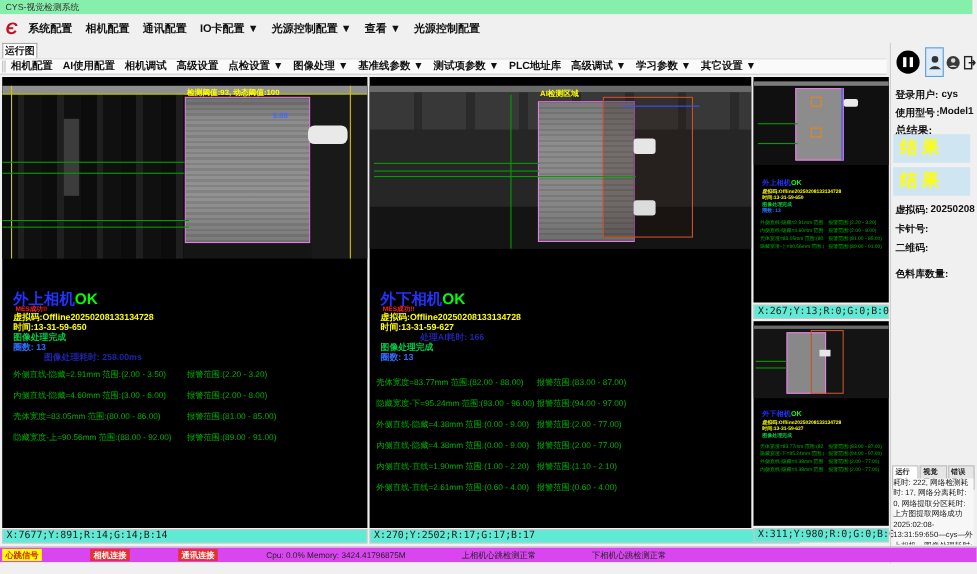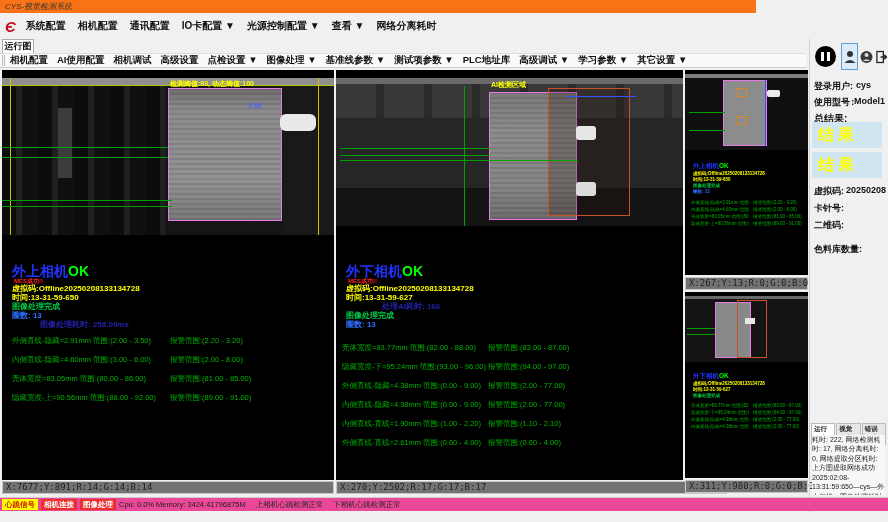--- a/index.html
+++ b/index.html
@@ -2,41 +2,41 @@
 <html><head>
 <meta charset="utf-8">
 <style>
   * { margin:0; padding:0; box-sizing:border-box; }
   html,body { width:888px; height:522px; background:#f0f0f0; overflow:hidden;
     font-family:"Liberation Sans", sans-serif; }
   .abs { position:absolute; }
   #app { position:relative; width:888px; height:522px; background:#f0f0f0; }
 
   
-  .titlebar { left:0; top:0; width:756px; height:13px; background:#f97316;
-    font-size:8px; color:#333; line-height:13px; padding-left:5px;font-style:italic; }
+  .titlebar { left:0; top:0; width:884px; height:13px; background:#86efac;
+    font-size:8px; color:#333; line-height:13px; padding-left:5px; }
   .menubar { left:0; top:13px; width:888px; height:26px; background:#f0f0f0;
     display:flex; align-items:center; }
   .logo { color:#c40f22; font-weight:bold; font-style:italic; font-size:15px;
     margin:0 10px 0 5px; }
   .menubar .mi { font-size:10px; font-weight:bold; color:#111; margin-right:12px; cursor:default; }
   .tabrow { left:2px; top:39px; width:806px; height:14px; }
   .tab { position:absolute; left:0; top:0; width:32px; height:14px; background:#fff;
     border:1px solid #aaa; border-bottom:none; font-size:9px; font-weight:bold;
     text-align:center; line-height:13px; color:#111; }
   .toolbar { left:0; top:53px; width:806px; height:15px; background:#fafafa;
     border-top:1px solid #ddd; border-bottom:1px solid #ccc;
     display:flex; align-items:center; padding-left:10px; }
   .toolbar .ti { font-size:9.5px; font-weight:bold; color:#111; margin-right:9px; cursor:default; }
   .grip { position:absolute; left:2px; top:55px; width:3px; height:11px;
     border-left:1px solid #bbb; border-right:1px solid #bbb; }
 
   
   .panel { background:#000; overflow:hidden; }
-  .statusbar { background:#737373; border:1px solid #c8c8c8;
+  .statusbar { background:#5eead4; border:1px solid #c8c8c8;
     font-family:"DejaVu Sans Mono", monospace; font-size:9px; color:#222;
     line-height:11px; padding-left:3px; }
 
   .yline { width:1px; background:#cfc400; }
   .gline { height:1px; background:#00a000; }
   .ov { position:absolute; white-space:nowrap; font-weight:bold; }
   .t-blue { color:#2233ff; } .t-ok { color:#00ff00; } .t-red { color:#ff2222; }
   .t-yel { color:#ffff00; } .t-grn { color:#00cc44; } .t-cnt { color:#2f6fff; }
   .t-dk  { color:#2222aa; }
   .meas { position:absolute; white-space:nowrap; font-size:7.5px; font-weight:normal;
@@ -55,22 +55,22 @@
     display:flex; align-items:center; justify-content:center; gap:3px; }
   .pausecirc span { display:block; width:3px; height:9px; background:#fff; }
   .logtabs { position:absolute; left:811px; top:423px; width:76px; display:flex; }
   .logtab { font-size:6.5px; font-weight:bold; color:#222; background:#e6e6e6;
     border:1px solid #bbb; padding:1px 2px; margin-right:1px; cursor:pointer; }
   .logtab.sel { background:#fff; }
   .logtext { position:absolute; left:812px; top:435px; width:73px; height:60px;
     font-size:7px; color:#222; line-height:1.35; overflow:hidden; background:#f7f7f7; }
 
   
-  .botstrip { left:0; top:497px; width:888px; height:14px; background:#ec4899;
-    border-top:1px solid #ccc; display:flex; align-items:center; font-size:7.5px; }
+  .botstrip { left:0; top:497px; width:888px; height:14px; background:#d946ef;
+    border-top:1px solid #ccc; display:flex; align-items:center; font-size:7.5px;gap:41px; }
   .badge { font-weight:bold; padding:0 3px; margin-right:3px; line-height:11px; }
   .b-yel { background:#ffff00; color:#cc2200; }
   .b-red { background:#e83030; color:#fff; }
   .botstrip .stat { color:#222; margin-right:10px; }
 </style>
 </head>
 <body>
 
 <div id="app">
 
@@ -79,21 +79,21 @@
   </div>
 
   <div class="abs menubar">
     <span class="logo">Є</span>
     <span class="mi">系统配置</span>
     <span class="mi">相机配置</span>
     <span class="mi">通讯配置</span>
     <span class="mi">IO卡配置 ▼</span>
     <span class="mi">光源控制配置 ▼</span>
     <span class="mi">查看 ▼</span>
-    <span class="mi">网络分离耗时</span>
+    <span class="mi">光源控制配置</span>
   </div>
 
   <div class="abs tabrow">
     <div class="tab">运行图像</div>
   </div>
 
   <div class="abs toolbar">
     <span class="ti">相机配置</span>
     <span class="ti">AI使用配置</span>
     <span class="ti">相机调试</span>
@@ -309,19 +309,19 @@
   <div class="logtabs">
     <span class="logtab sel">运行日志</span>
     <span class="logtab">视觉日志</span>
     <span class="logtab">错误日志</span>
   </div>
   <div class="logtext">耗时: 222, 网络检测耗时: 17, 网络分离耗时: 0, 网络提取分区耗时: 上方图提取网络成功 2025:02:08-13:31:59:650—cys—外上相机—图像处理耗时: 258.00ms</div>
 
   <div class="abs botstrip">
     <span class="badge b-yel" style="margin-left:2px;">心跳信号</span>
     <span class="badge b-red">相机连接</span>
-    <span class="badge b-red">图像处理</span>
+    <span class="badge b-red">通讯连接</span>
     <span class="stat">Cpu: 0.0% Memory: 3424.41796875M</span>
     <span class="stat">上相机心跳检测正常</span>
     <span class="stat">下相机心跳检测正常</span>
   </div>
 
 </div>
 
 </body></html>

